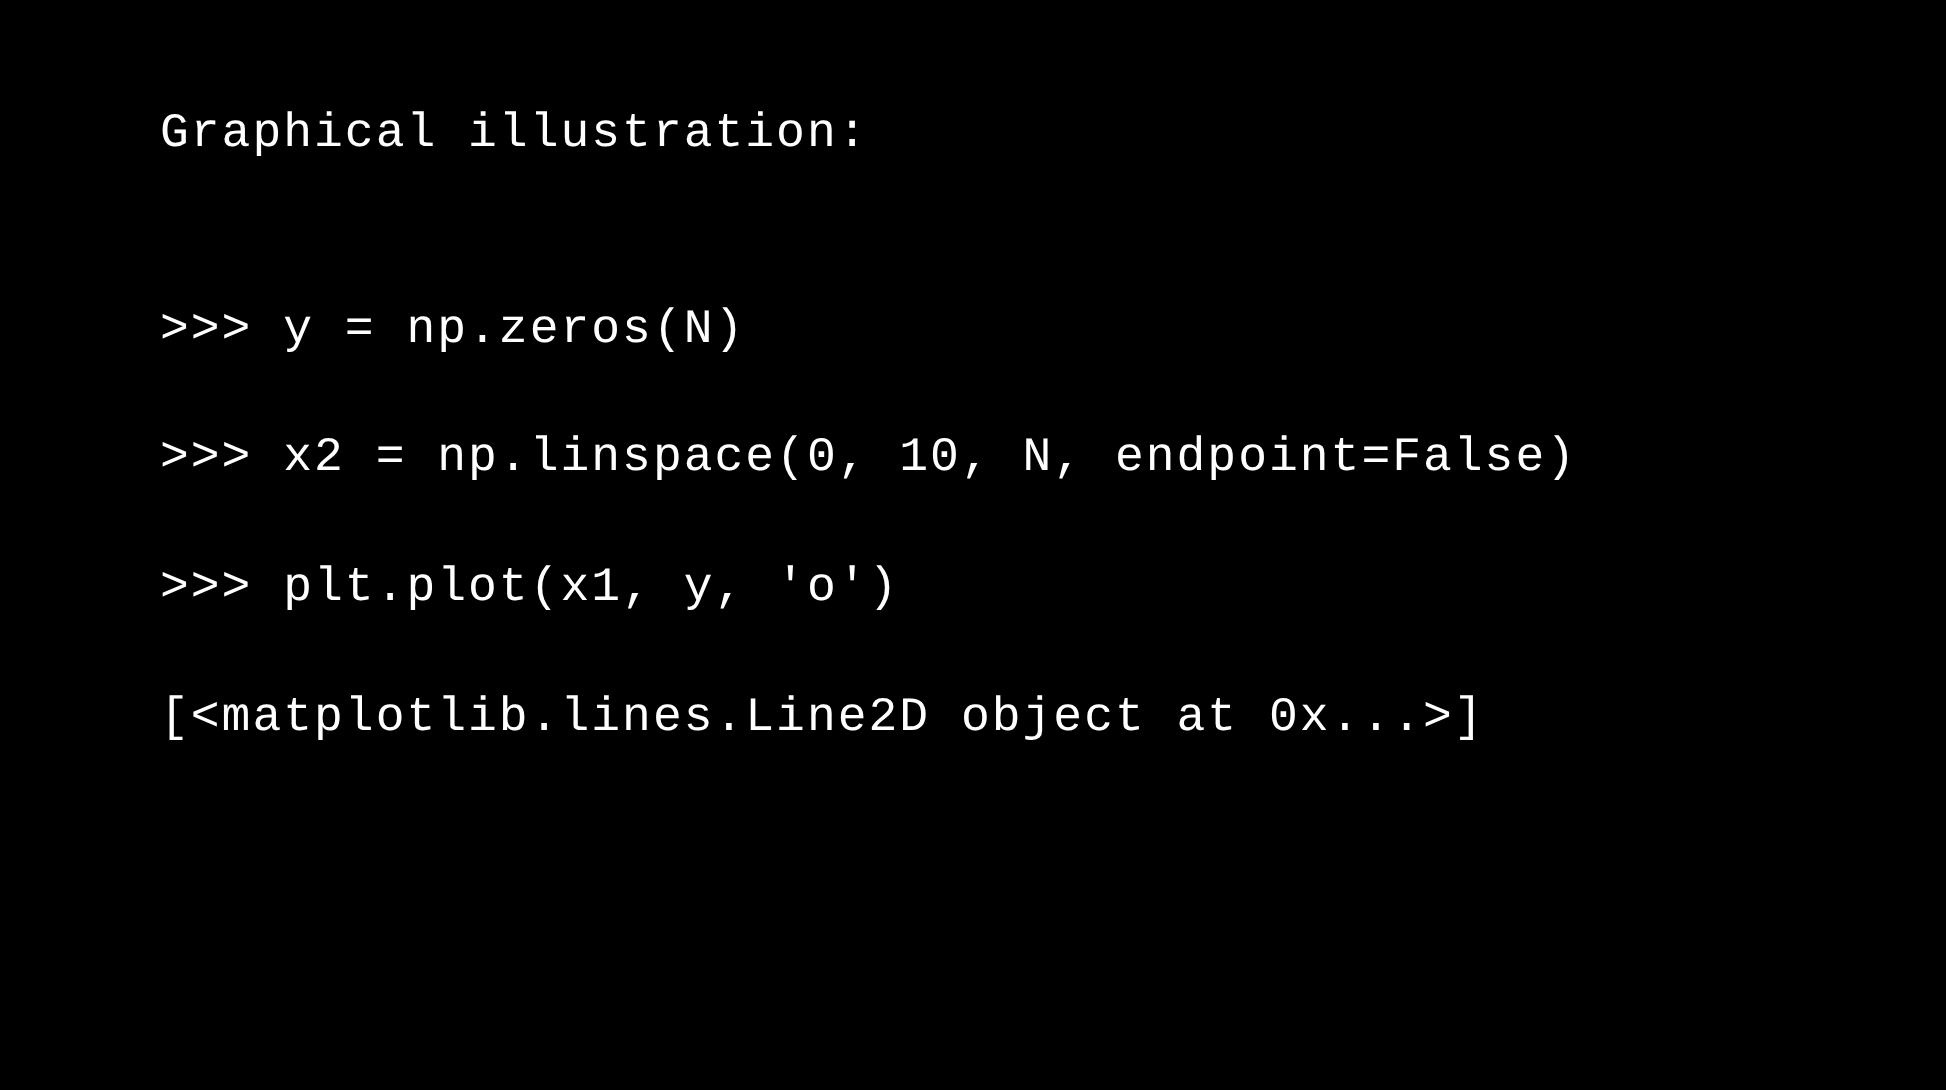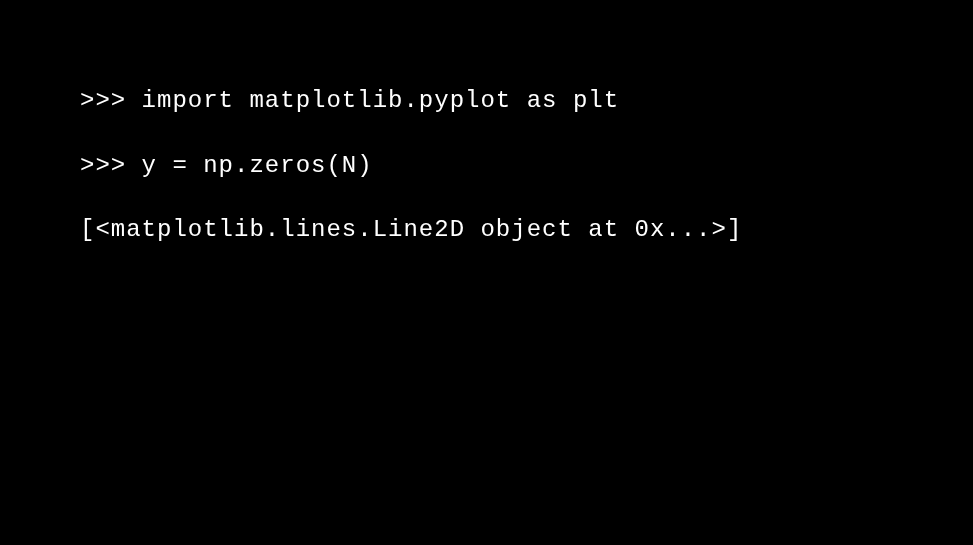--- a/index.html
+++ b/index.html
@@ -23,22 +23,24 @@
       letter-spacing: 1px;
     }
     .line {
       display: block;
     }
   </style>
 </head>
 <body>
 
 <div class="terminal">
+<span class="line">Graphical illustration:</span>
 <span class="line"></span>
-<span class="line">&gt;&gt;&gt; import matplotlib.pyplot as plt</span>
 <span class="line">&gt;&gt;&gt; y = np.zeros(N)</span>
+<span class="line">&gt;&gt;&gt; x2 = np.linspace(0, 10, N, endpoint=False)</span>
+<span class="line">&gt;&gt;&gt; plt.plot(x1, y, 'o')</span>
 <span class="line">[&lt;matplotlib.lines.Line2D object at 0x...&gt;]</span>
 
 
 
 
 
 </div>
 
 </body></html>

